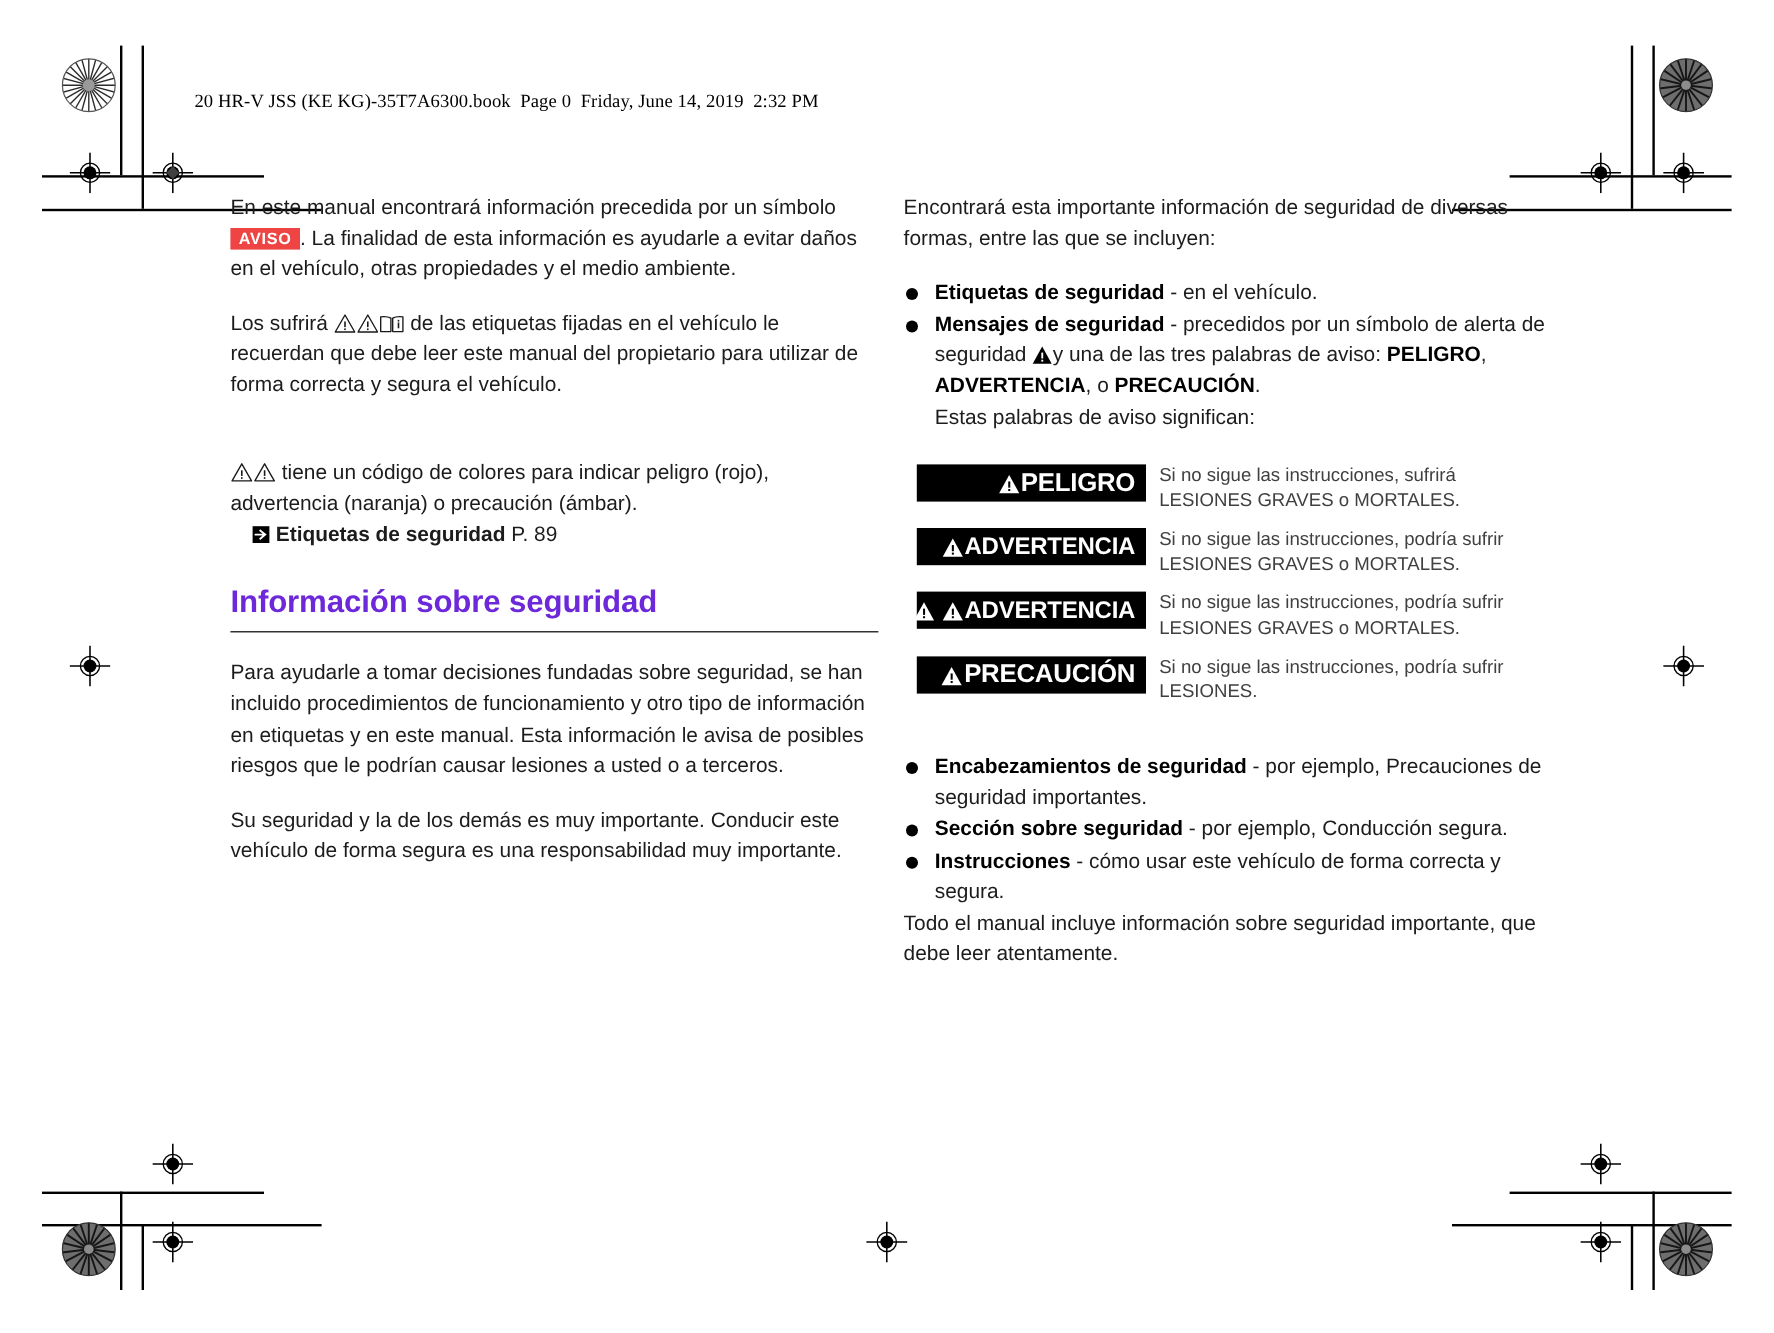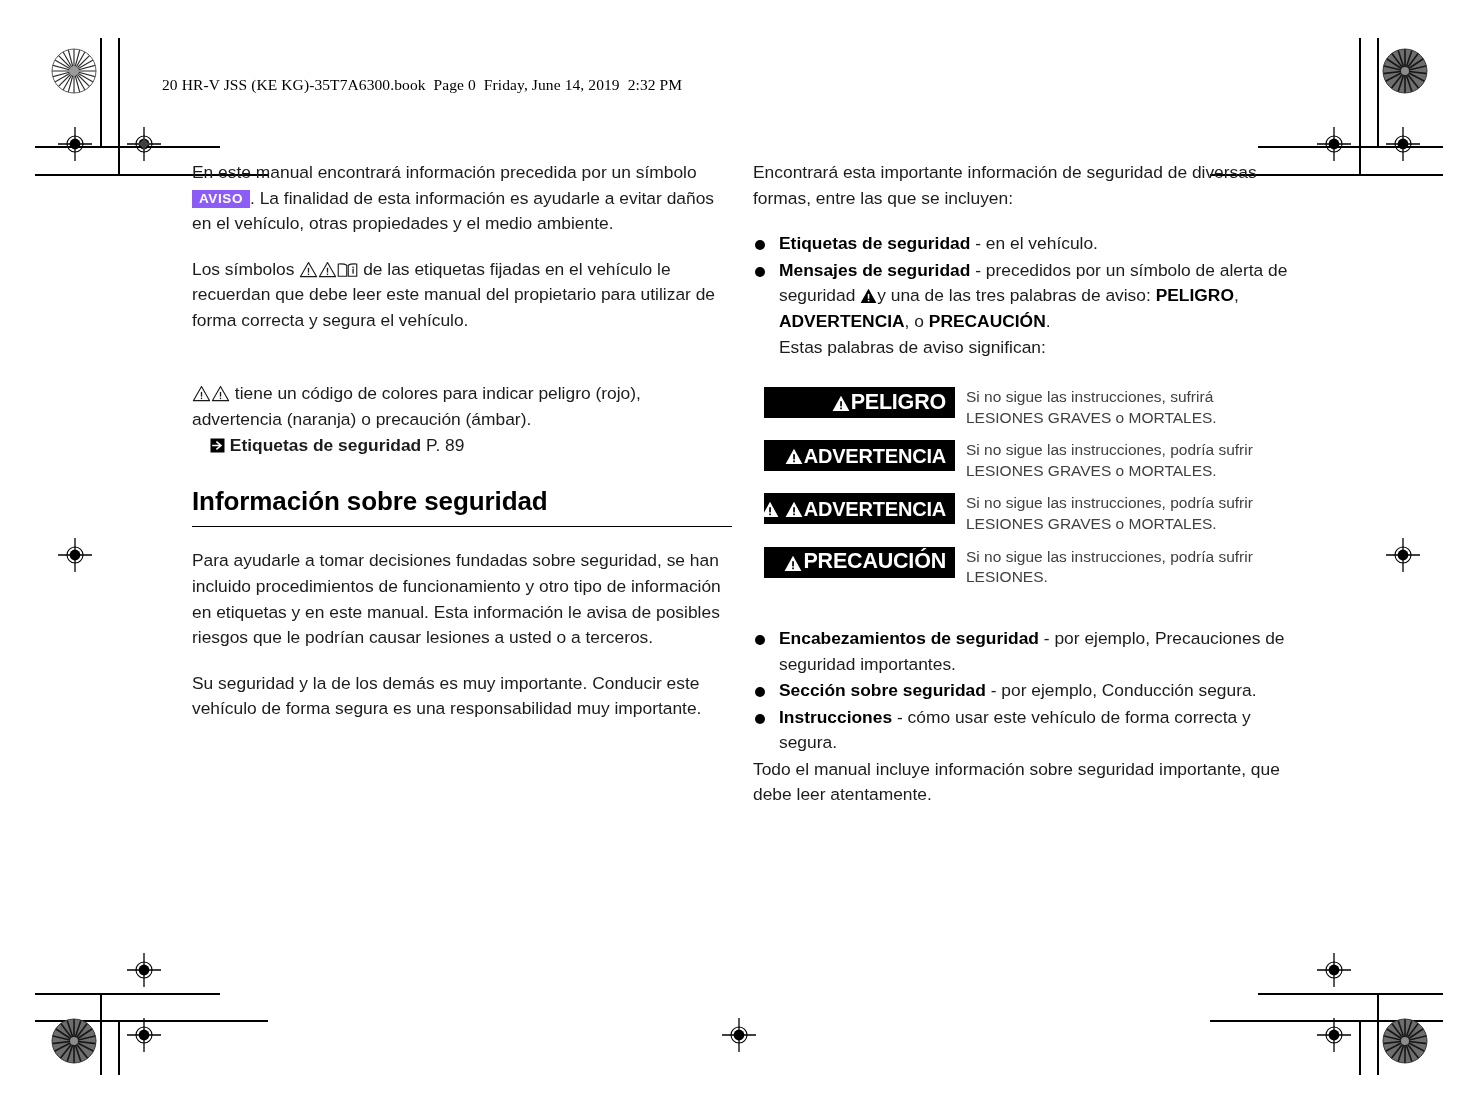--- a/index.html
+++ b/index.html
@@ -50,21 +50,21 @@
   }
   .col-left { left: 192px; }
   .col-right { left: 753px; width: 545px; }
 
   p.para { margin: 0 0 20px 0; }
   p.para.tight { margin-bottom: 0; margin-top: 48px; }
 
   
   .aviso-chip {
     display: inline-block;
-    background: #8b5cf6;
+    background: #ef4444;
     color: #ffffff;
     font-size: 13.5px;
     font-weight: 600;
     letter-spacing: 0.6px;
     padding: 1px 7px 2px 7px;
     line-height: 1.15;
     vertical-align: 1px;
     font-family: "Liberation Sans", sans-serif;
   }
 
@@ -83,21 +83,21 @@
     line-height: 1.47;
   }
   .xref b { font-weight: bold; }
 
   
   .section-head {
     font-size: 26px;
     font-weight: bold;
     margin: 28px 0 0 0;
     line-height: 1.2;
-    color: #000000;
+    color: #6d28d9;
     letter-spacing: -0.1px;
   }
   .section-rule {
     border: 0;
     border-top: 1.6px solid #000;
     margin: 9px 0 21px 0;
   }
 
   
   ul.blist { list-style: none; margin: 0; padding: 0; }
@@ -431,21 +431,21 @@
 <div class="doc-header">20 HR-V JSS (KE KG)-35T7A6300.book  Page 0  Friday, June 14, 2019  2:32 PM</div>
 
 <div class="col col-left">
 
   <p class="para">
     <span>En este manual encontrará información precedida por un símbolo</span>
     <span class="aviso-chip">AVISO</span><span>. La finalidad de esta información es ayudarle a evitar daños en el vehículo, otras propiedades y el medio ambiente.</span>
   </p>
 
   <p class="para">
-    <span>Los símbolos</span>
+    <span>Los sufrirá</span>
     <span class="icn icn-tri-outline">
       <svg viewBox="0 0 20 18" width="19" height="17">
         <path d="M10 1.6 L18.6 16.6 L1.4 16.6 Z" fill="none" stroke="#1a1a1a" stroke-width="1.2" stroke-linejoin="round"></path>
         <rect x="9.3" y="7.3" width="1.4" height="5" fill="#1a1a1a"></rect>
         <rect x="9.3" y="13.4" width="1.4" height="1.5" fill="#1a1a1a"></rect>
       </svg>
     </span><span class="icn icn-tri-outline">
       <svg viewBox="0 0 20 18" width="19" height="17">
         <path d="M10 1.6 L18.6 16.6 L1.4 16.6 Z" fill="none" stroke="#1a1a1a" stroke-width="1.2" stroke-linejoin="round"></path>
         <rect x="9.3" y="7.3" width="1.4" height="5" fill="#1a1a1a"></rect>

